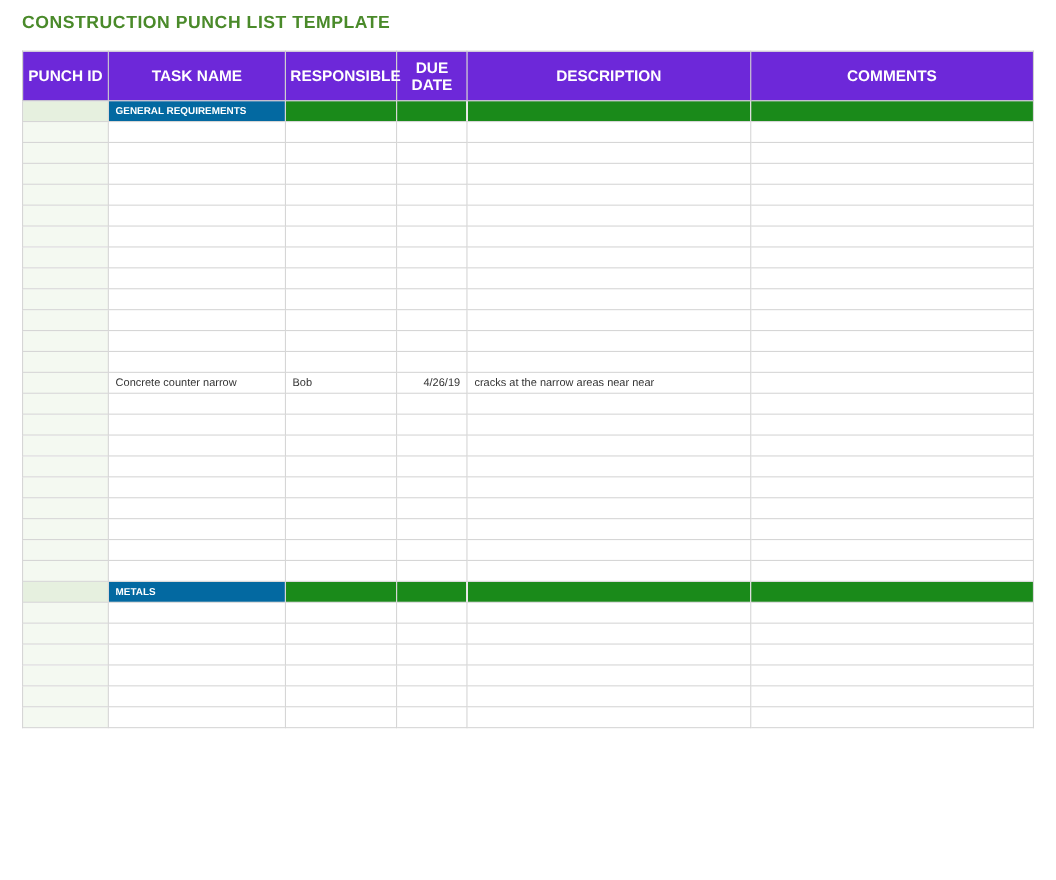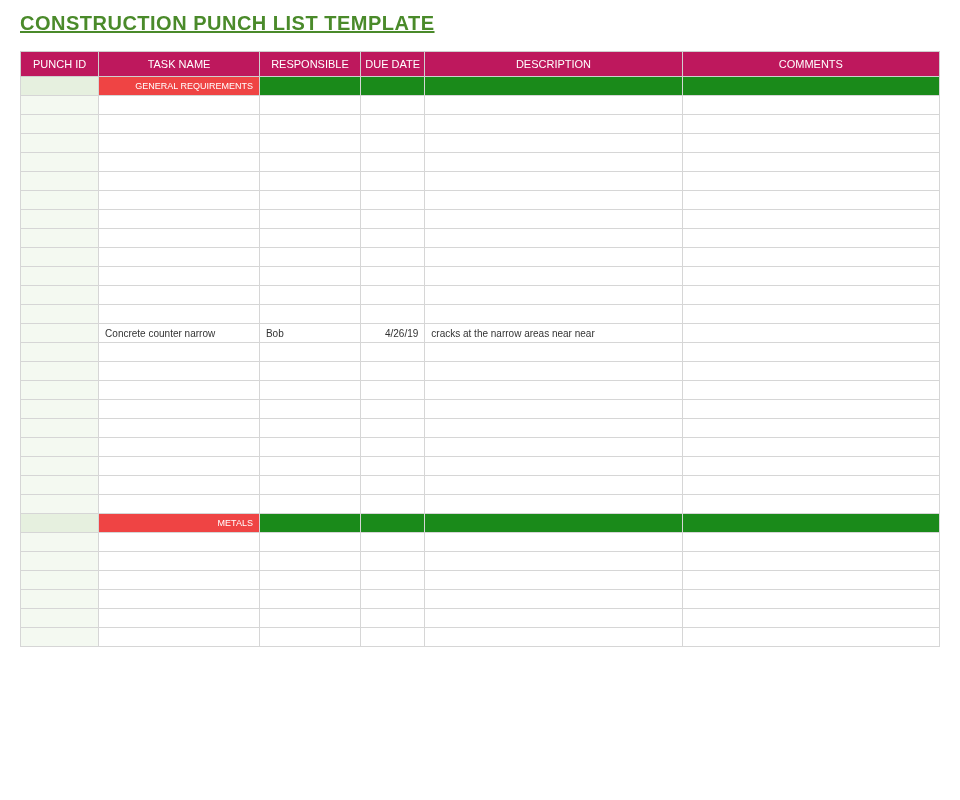--- a/index.html
+++ b/index.html
@@ -6,59 +6,57 @@
   body {
     font-family: Arial, Helvetica, sans-serif;
     background: #ffffff;
     width: 960px;
     height: 800px;
     padding: 12px 20px;
     color: #333;
   }
   .title {
     color: #4a8a2a;
-    font-size: 20px;
+    font-size: 16px;
     font-weight: bold;
     letter-spacing: 0.5px;
     text-transform: uppercase;
     margin-bottom: 16px;
-    text-decoration: underline;
   }
   table {
     width: 100%;
     border-collapse: collapse;
     table-layout: fixed;
   }
   th {
-    background: #be185d;
+    background: #6d28d9;
     color: #ffffff;
-    font-size: 11px;
-    font-weight: normal;
+    font-size: 14px;
+    font-weight: bold;
     text-align: center;
     padding: 6px 4px;
     border: 1px solid #cfcfcf;
     text-transform: uppercase;
   }
   td {
     border: 1px solid #d6d6d6;
     font-size: 10px;
     padding: 3px 6px;
     height: 19px;
     background: #ffffff;
     overflow: hidden;
     white-space: nowrap;
   }
   tr.section td.pid { background: #e6f0df; }
   tr.section td.sect {
-    background: #ef4444;
+    background: #0369a1;
     color: #ffffff;
-    font-weight: normal;
+    font-weight: bold;
     font-size: 9px;
     text-transform: uppercase;
-    text-align: right;
   }
   tr.section td.rest { background: #1a8a1a; }
   td.pid { background: #f4f9f1; }
   col.c-pid { width: 8.5%; }
   col.c-task { width: 17.5%; }
   col.c-resp { width: 11%; }
   col.c-due { width: 7%; }
   col.c-desc { width: 28%; }
   col.c-com { width: 28%; }
   td.due { text-align: right; }

